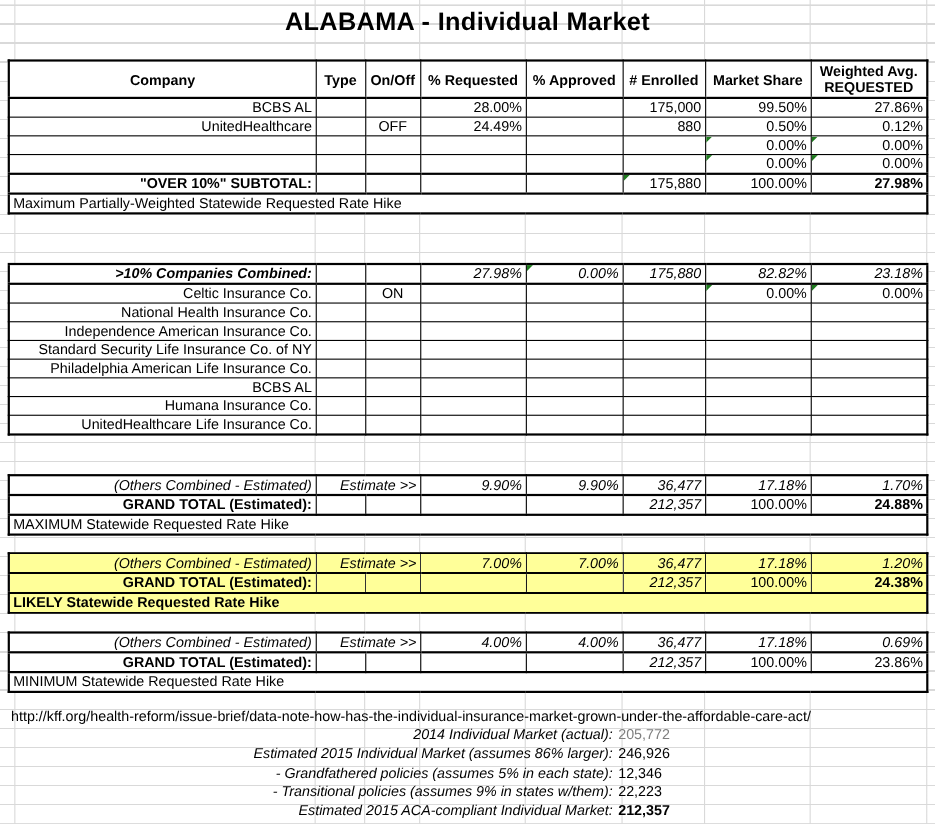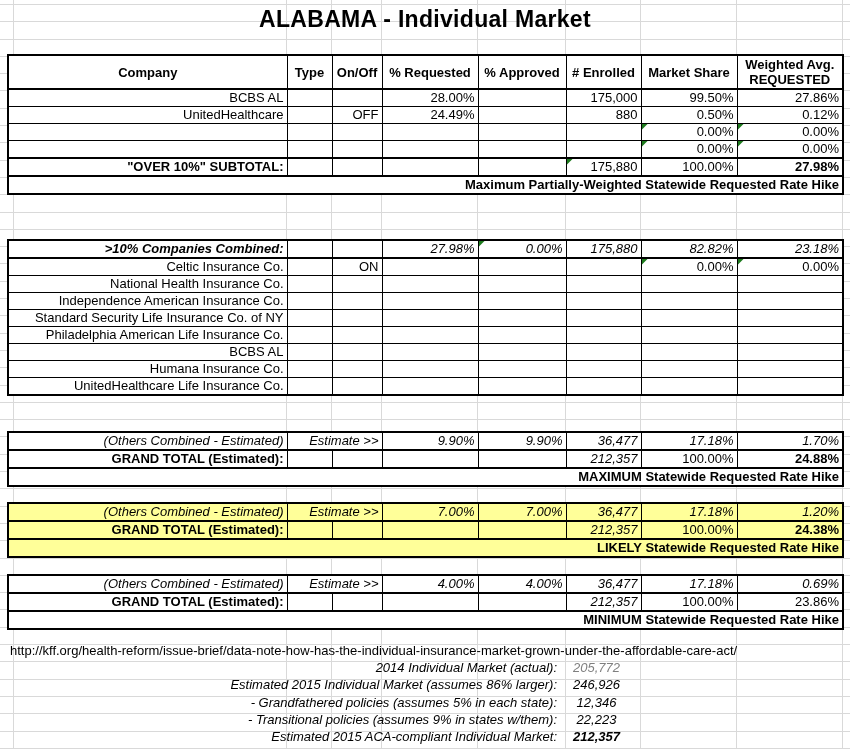--- a/index.html
+++ b/index.html
@@ -28,37 +28,37 @@
   table.sheet{
     position:absolute;left:7px;z-index:2;border-collapse:collapse;table-layout:fixed;
     background:#fff;border:2px solid #000;font-size:13px;
   }
   .sheet td,.sheet th{
     border:1px solid #000;height:16px;padding:0 3px;white-space:nowrap;overflow:hidden;
     position:relative;text-align:right;line-height:16px;
   }
   .sheet th{font-weight:bold;text-align:center;height:32px;line-height:15px;}
   th.prewrap{white-space:pre-line;}
-  td.cc{text-align:right;}
+  td.cc{text-align:center;}
   td.b,.b{font-weight:bold;}
   td.i,tr.i td,.i{font-style:italic;}
   tr.thick td{border-top-width:2px;border-bottom-width:2px;}
   tr.hdr th{border-bottom-width:2px;margin-left:48px;}
-  td.note{text-align:right;border-top-width:2px;font-weight:bold;}
+  td.note{text-align:left;border-top-width:2px;}
   table.est tr + tr td{border-top-width:2px;}
   table.hl td{background:#ffff99;}
   .tri{
     position:absolute;top:0;left:0;width:6px;height:6px;display:block;
     background:#1e7b1e;clip-path:polygon(0 0,100% 0,0 100%);
   }
   .url-row{position:absolute;left:10px;top:642px;z-index:2;width:830px;height:17px;line-height:17px;white-space:nowrap;}
   .footer{position:absolute;left:0;top:659px;z-index:2;width:770px;}
   .frow{display:flex;height:17.3px;align-items:center;}
   .flabel{width:557px;text-align:right;font-style:italic;padding-right:5px;white-space:nowrap;}
-  .fvalue{width:69px;text-align:center;font-style:italic;padding-right:4px;}
+  .fvalue{width:69px;text-align:left;padding-right:4px;}
   .gray{color:#7f7f7f;}
 </style>
 </head>
 <body>
 
 <div class="grid-bg"></div>
 
 <div class="title">ALABAMA - Individual Market</div>
 
 <table class="sheet" style="top:54px;">

